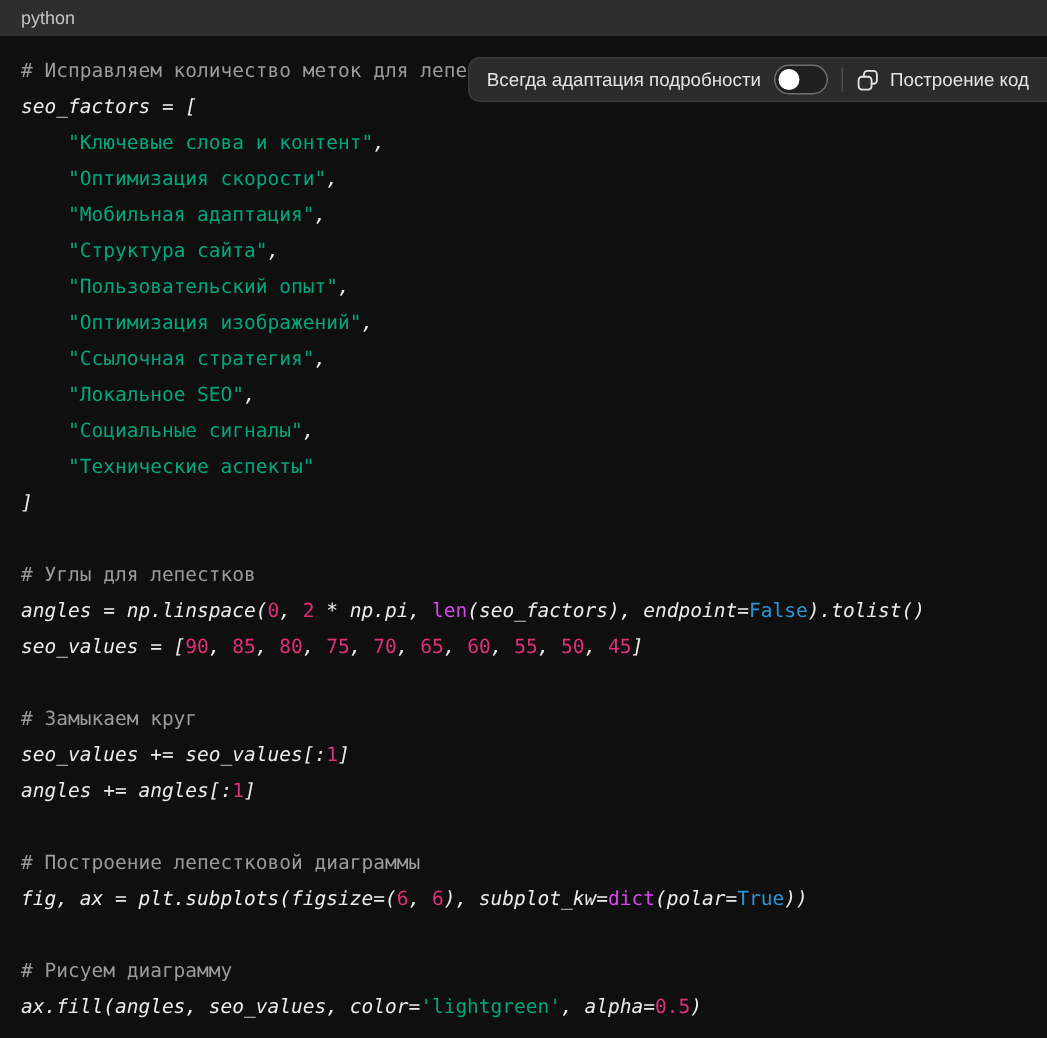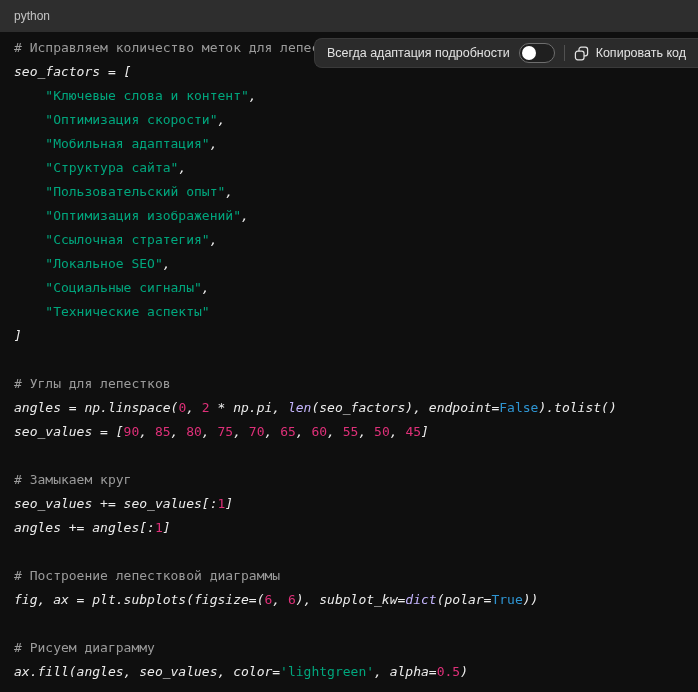--- a/index.html
+++ b/index.html
@@ -1,38 +1,38 @@
 <!DOCTYPE html>
 <html><head>
 <meta charset="utf-8">
 <style>
   html,body{margin:0;padding:0;background:#0f0f0f;}
   .screen{
     position:relative;width:698px;height:692px;overflow:hidden;
     background:#0f0f0f;font-family:"Liberation Sans",sans-serif;
   }
   .code-header{
-    position:absolute;top:0;left:0;right:0;height:32px;background:#2e2e2e;
+    position:absolute;top:0;left:0;right:0;height:24px;background:#2e2e2e;
     display:flex;align-items:center;padding:4px 14px;box-sizing:border-box;
   }
   .lang{font-size:12px;color:#c4c4c4;}
   .code-area{
     position:absolute;top:24px;left:0;right:0;bottom:0;
     padding:12px 14px;box-sizing:border-box;overflow:hidden;
   }
   .code-lines{
     font-family:"DejaVu Sans Mono","Liberation Mono",monospace;
     font-size:13px;line-height:24px;white-space:pre;
   }
   .code-line{height:24px;}
   .tok-plain{color:#ececec;font-style:italic;}
   .tok-comment{color:#9b9b9b;}
   .tok-string{color:#00a67d;}
   .tok-number{color:#df3079;}
-  .tok-builtin{color:#c4b5fd;font-style:italic;}
+  .tok-builtin{color:#d946ef;}
   .tok-keyword{color:#2e95d3;}
   .toolbar{
     position:absolute;top:38px;right:0;height:30px;background:#2b2b2b;
     border:1px solid #3a3a3a;border-right:none;
     border-radius:8px 0 0 8px;display:flex;align-items:center;
     gap:9px;padding:0 12px;box-sizing:border-box;
   }
   .toggle-label{font-size:12.5px;color:#e3e3e3;white-space:nowrap;}
   .toggle{
     width:36px;height:20px;border:1px solid #6e6e6e;border-radius:11px;
@@ -66,17 +66,17 @@
     <span class="toggle-label">Всегда адаптация подробности</span>
     <button class="toggle" id="details-toggle" role="switch" aria-checked="false">
       <span class="knob"></span>
     </button>
     <span class="sep"></span>
     <button class="copy">
       <svg class="copy-ic" width="15" height="15" viewBox="0 0 16 16" aria-hidden="true">
         <rect x="5.3" y="1.3" width="9.2" height="9.2" rx="2.4" fill="none" stroke="#e3e3e3" stroke-width="1.3"></rect>
         <rect x="1.5" y="5.5" width="9.2" height="9.2" rx="2.4" fill="#2b2b2b" stroke="#e3e3e3" stroke-width="1.3"></rect>
       </svg>
-      <span>Копировать код</span>
+      <span>Построение код</span>
     </button>
   </div>
 
 </div>
 
 </body></html>

